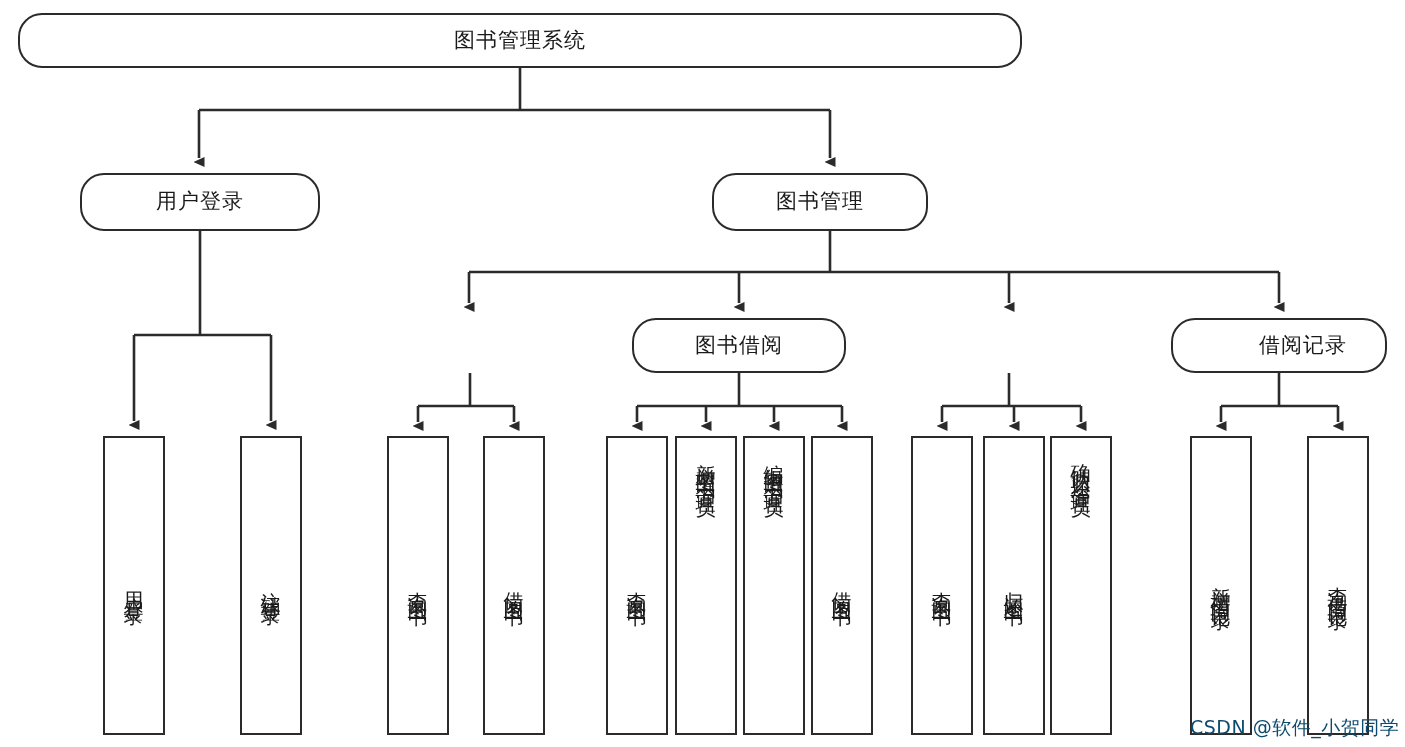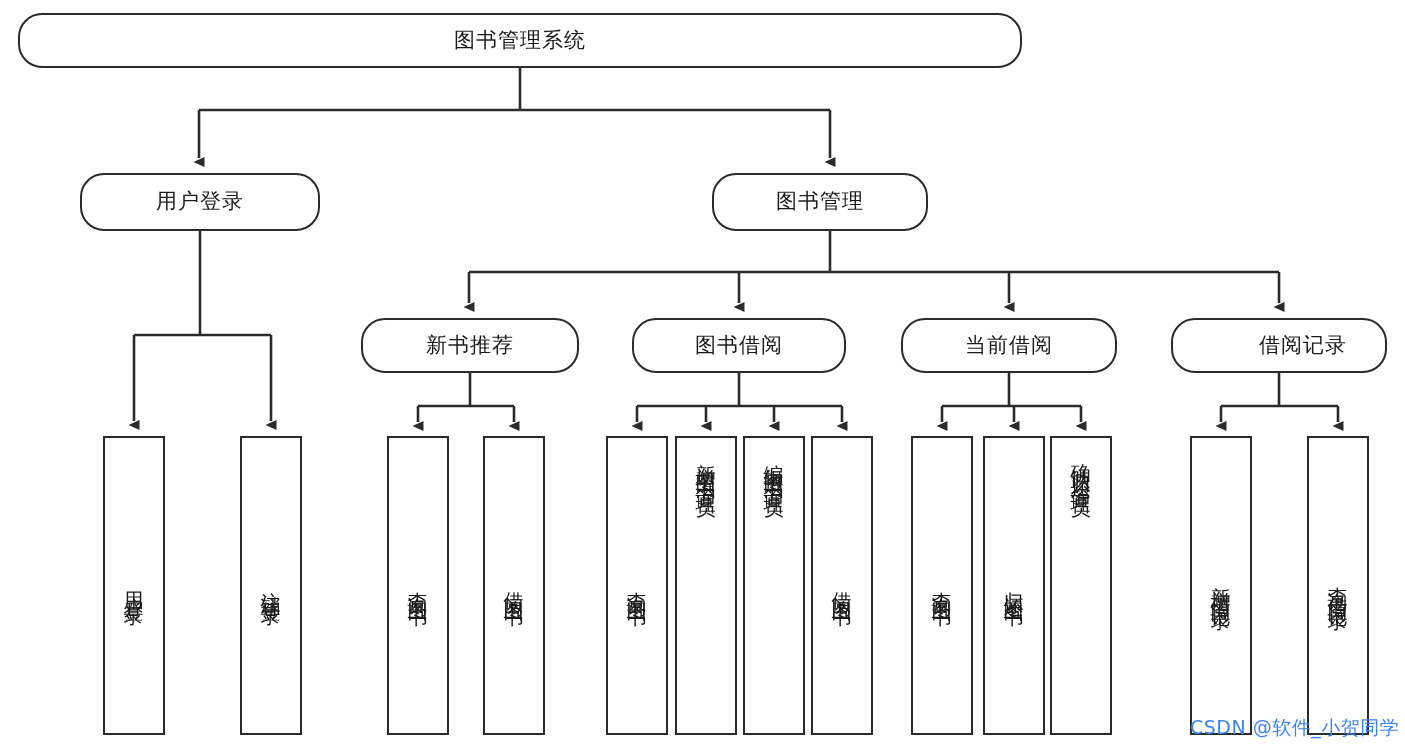--- a/index.html
+++ b/index.html
@@ -56,21 +56,21 @@
     white-space: nowrap;
     color: #1a1a1a;
   }
   .v-node.center-text {
     align-items: center;
     padding-top: 0;
   }
   .watermark {
     position: absolute;
     font-size: 19px;
-    color: #3b82f6;
+    color: #0c4a6e;
     white-space: nowrap;
     letter-spacing: 0.5px;
   }
 </style>
 </head>
 <body>
 
 <div id="canvas">
 
   <svg class="edges" viewBox="0 0 1405 747" xmlns="http://www.w3.org/2000/svg">
@@ -127,28 +127,22 @@
     <span>图书管理系统</span>
   </div>
 
   <div class="node h-node" style="left:80px;top:173px;width:240px;height:58px;">
     <span>用户登录</span>
   </div>
   <div class="node h-node" style="left:712px;top:173px;width:216px;height:58px;">
     <span>图书管理</span>
   </div>
 
-  <div class="node h-node" style="left:361px;top:318px;width:218px;height:55px;">
-    <span>新书推荐</span>
-  </div>
   <div class="node h-node" style="left:632px;top:318px;width:214px;height:55px;">
     <span>图书借阅</span>
-  </div>
-  <div class="node h-node" style="left:901px;top:318px;width:216px;height:55px;">
-    <span>当前借阅</span>
   </div>
   <div class="node h-node" style="left:1171px;top:318px;width:216px;height:55px;padding-left:48px;">
     <span>借阅记录</span>
   </div>
 
   <div class="node v-node center-text" style="left:103px;top:436px;width:62px;height:299px;">
     <span class="v-label">用户登录</span>
   </div>
   <div class="node v-node center-text" style="left:240px;top:436px;width:62px;height:299px;">
     <span class="v-label">注销登录</span>

